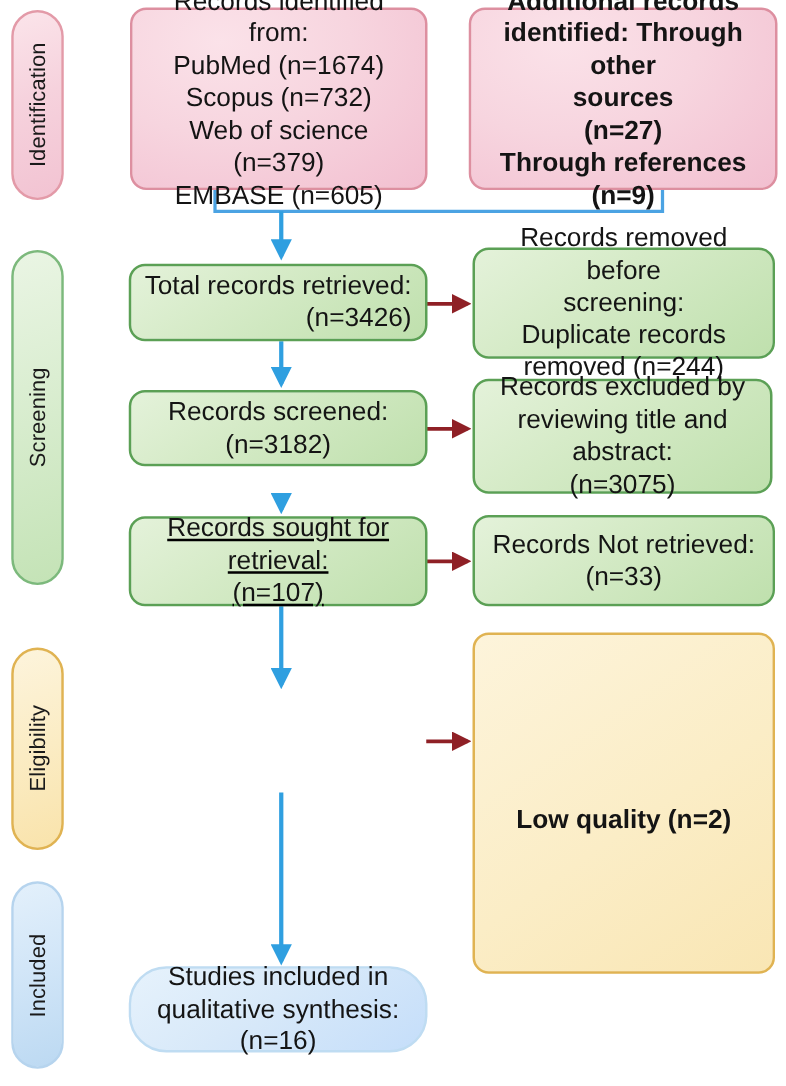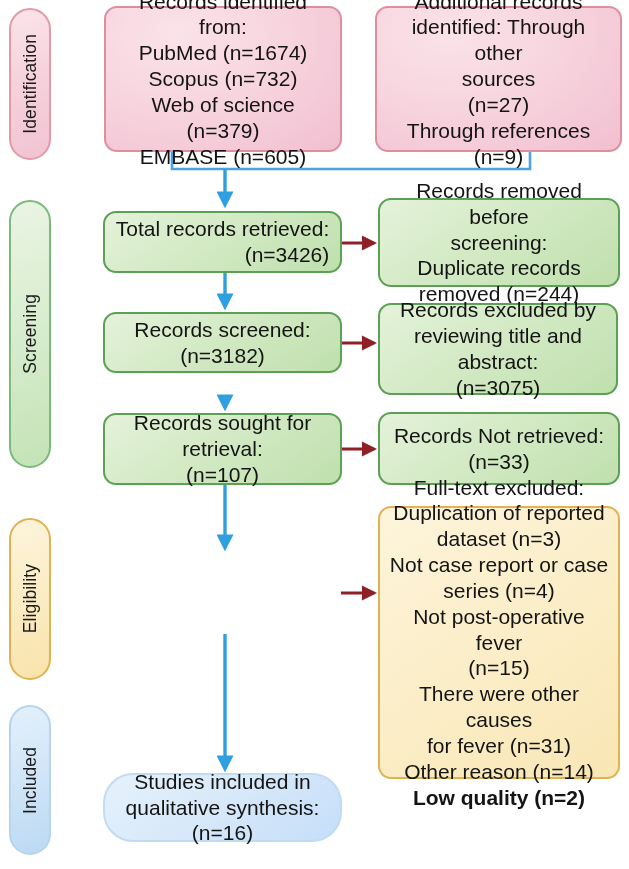--- a/index.html
+++ b/index.html
@@ -147,21 +147,21 @@
   </div>
 
   <div class="box pink" style="left:104px; top:6px; width:238px; height:146px;">
     <span class="box-text">Records identified from:
 PubMed (n=1674)
 Scopus (n=732)
 Web of science (n=379)
 EMBASE (n=605)</span>
   </div>
 
-  <div class="box pink" style="left:375px; top:6px; width:247px; height:146px;">
+  <div class="box pink" style="left:375px; top:6px; width:247px; height:146px;font-weight:bold;">
     <span class="box-text">Additional records
 identified: Through other
 sources
 (n=27)
 Through references (n=9)</span>
   </div>
 
   <div class="box green" style="left:103px; top:211px; width:239px; height:62px;text-align:right;">
     <span class="box-text">Total records retrieved:
 (n=3426)</span>
@@ -179,43 +179,34 @@
 (n=3182)</span>
   </div>
 
   <div class="box green" style="left:378px; top:303px; width:240px; height:92px;">
     <span class="box-text">Records excluded by
 reviewing title and
 abstract:
 (n=3075)</span>
   </div>
 
-  <div class="box green" style="left:103px; top:413px; width:239px; height:72px;">
+  <div class="box green" style="left:103px; top:413px; width:239px; height:72px;text-decoration:underline;">
     <span class="box-text">Records sought for
 retrieval:
 (n=107)</span>
   </div>
 
   <div class="box green" style="left:378px; top:412px; width:242px; height:73px;">
     <span class="box-text">Records Not retrieved:
 (n=33)</span>
   </div>
 
 
   <div class="box yellow" style="left:378px; top:506px; width:242px; height:273px;">
-    <span class="box-text"><span>Full-text excluded:
-Duplication of reported
-dataset (n=3)
-Not case report or case
-series (n=4)
-Not post-operative fever
-(n=15)
-There were other causes
-for fever (n=31)
-Other reason (n=14)</span><br><span class="emphasis">Low quality (n=2)</span></span>
+    <span class="box-text"><br><span class="emphasis">Low quality (n=2)</span></span>
   </div>
 
   <div class="box blue" style="left:103px; top:773px; width:239px; height:69px;border-radius:30px;">
     <span class="box-text">Studies included in
 qualitative synthesis:
 (n=16)</span>
   </div>
 
 </div>
 

